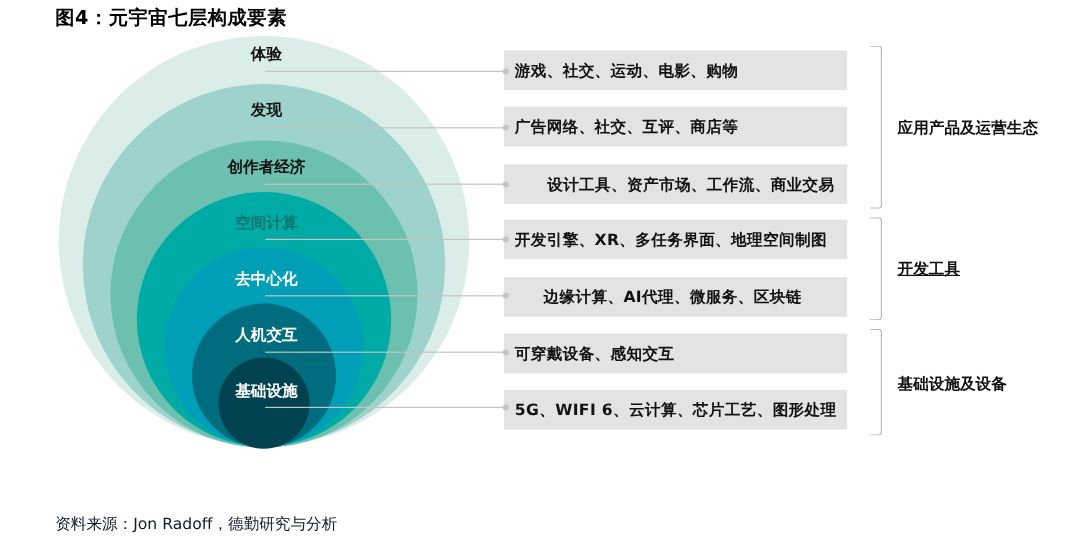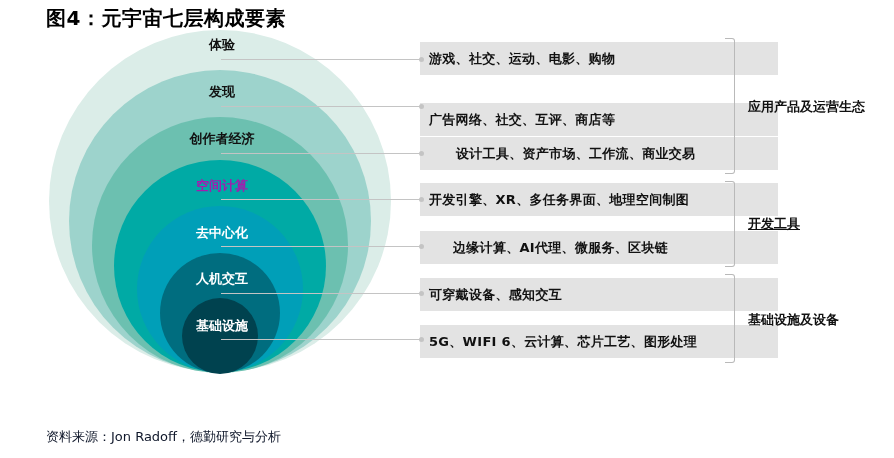--- a/index.html
+++ b/index.html
@@ -1,23 +1,23 @@
 <!DOCTYPE html>
 <html><head>
 <meta charset="utf-8">
 <style>
   html, body { margin: 0; padding: 0; background: #ffffff; }
   body { width: 894px; height: 458px; position: relative; overflow: hidden;
          font-family: "DejaVu Sans", "Liberation Sans", sans-serif; }
-  .title { position: absolute; left: 46px; top: 5px; font-size: 20px; font-weight: bold; color: #000; letter-spacing: 0.5px; }
+  .title { position: absolute; left: 46px; top: 5px; font-size: 16px; font-weight: bold; color: #000; letter-spacing: 0.5px; }
   .circle { position: absolute; border-radius: 50%; }
   .layer-label { position: absolute; width: 160px; margin-left: -80px; text-align: center; font-size: 13px; font-weight: bold; }
   .connector { position: absolute; height: 1px; background: #c4c4c4; }
   .dot { position: absolute; width: 5px; height: 5px; border-radius: 50%; background: #c4c4c4; }
-  .box { position: absolute; left: 420px; width: 358px; height: 33px; background: #e3e3e3;
+  .box { position: absolute; left: 420px; width: 286px; height: 33px; background: #e3e3e3;
          display: flex; align-items: center; padding-left: 9px; box-sizing: border-box;
          font-size: 13px; font-weight: bold; color: #111; white-space: nowrap; letter-spacing: 0.3px; }
   .bracket { position: absolute; left: 725px; width: 10px; border: 1px solid #b9b9b9; border-left: none; border-radius: 0 3px 3px 0; box-sizing: border-box; }
   .group-label { position: absolute; left: 748px; font-size: 13px; font-weight: bold; color: #111; white-space: nowrap; }
   .source { position: absolute; left: 46px; top: 428px; font-size: 13px; color: #0f172a; }
 </style>
 </head>
 <body>
 
 <div class="title">图4：元宇宙七层构成要素</div>
@@ -27,38 +27,38 @@
   <div class="circle" style="left:69px; top:70px; width:302px; height:302px; background:#9dd3cc;"></div>
   <div class="circle" style="left:92px; top:117px; width:256px; height:256px; background:#6cc0b0;"></div>
   <div class="circle" style="left:114px; top:160px; width:212px; height:212px; background:#00aaa5;"></div>
   <div class="circle" style="left:137px; top:206px; width:166px; height:166px; background:#009fb8;"></div>
   <div class="circle" style="left:160px; top:253px; width:120px; height:120px; background:#006d7f;"></div>
   <div class="circle" style="left:182px; top:298px; width:76px; height:76px; background:#00424f;"></div>
 
   <div class="layer-label" style="left:222px; top:36px; color:#111;">体验</div>
   <div class="layer-label" style="left:222px; top:83px; color:#111;">发现</div>
   <div class="layer-label" style="left:222px; top:130px; color:#111;">创作者经济</div>
-  <div class="layer-label" style="left:222px; top:177px; color:#a21caf;">空间计算</div>
+  <div class="layer-label" style="left:222px; top:177px; color:#0f766e;">空间计算</div>
   <div class="layer-label" style="left:222px; top:224px; color:#fff;">去中心化</div>
   <div class="layer-label" style="left:222px; top:270px; color:#fff;">人机交互</div>
   <div class="layer-label" style="left:222px; top:317px; color:#fff;">基础设施</div>
 </div>
 
 <div class="connector" style="left:221px; top:59px; width:200px;"></div>
 <div class="connector" style="left:221px; top:106px; width:200px;"></div>
 <div class="connector" style="left:221px; top:153px; width:200px;"></div>
 <div class="connector" style="left:221px; top:199px; width:200px;"></div>
 <div class="connector" style="left:221px; top:246px; width:200px;"></div>
 <div class="connector" style="left:221px; top:293px; width:200px;"></div>
 <div class="connector" style="left:221px; top:339px; width:200px;"></div>
 
 <div class="box" style="top:42px;">
   <span>游戏、社交、运动、电影、购物</span>
 </div>
-<div class="box" style="top:103px;">
+<div class="box" style="top:89px;">
   <span>广告网络、社交、互评、商店等</span>
 </div>
 <div class="box" style="top:137px;padding-left:36px;">
   <span>设计工具、资产市场、工作流、商业交易</span>
 </div>
 <div class="box" style="top:183px;text-align:center;">
   <span>开发引擎、XR、多任务界面、地理空间制图</span>
 </div>
 <div class="box" style="top:231px;padding-left:33px;">
   <span>边缘计算、AI代理、微服务、区块链</span>

